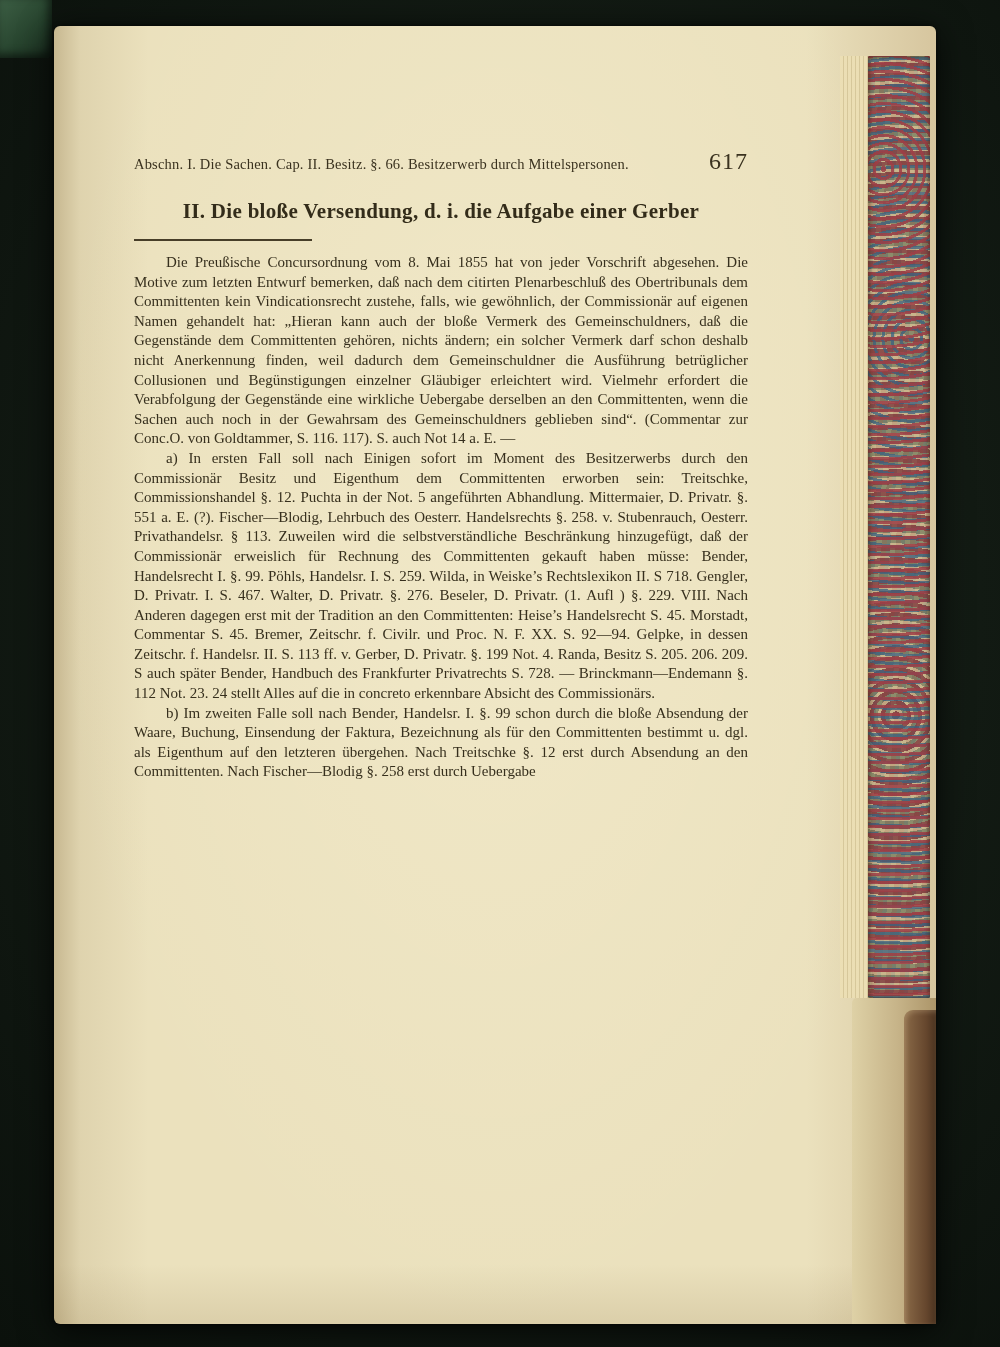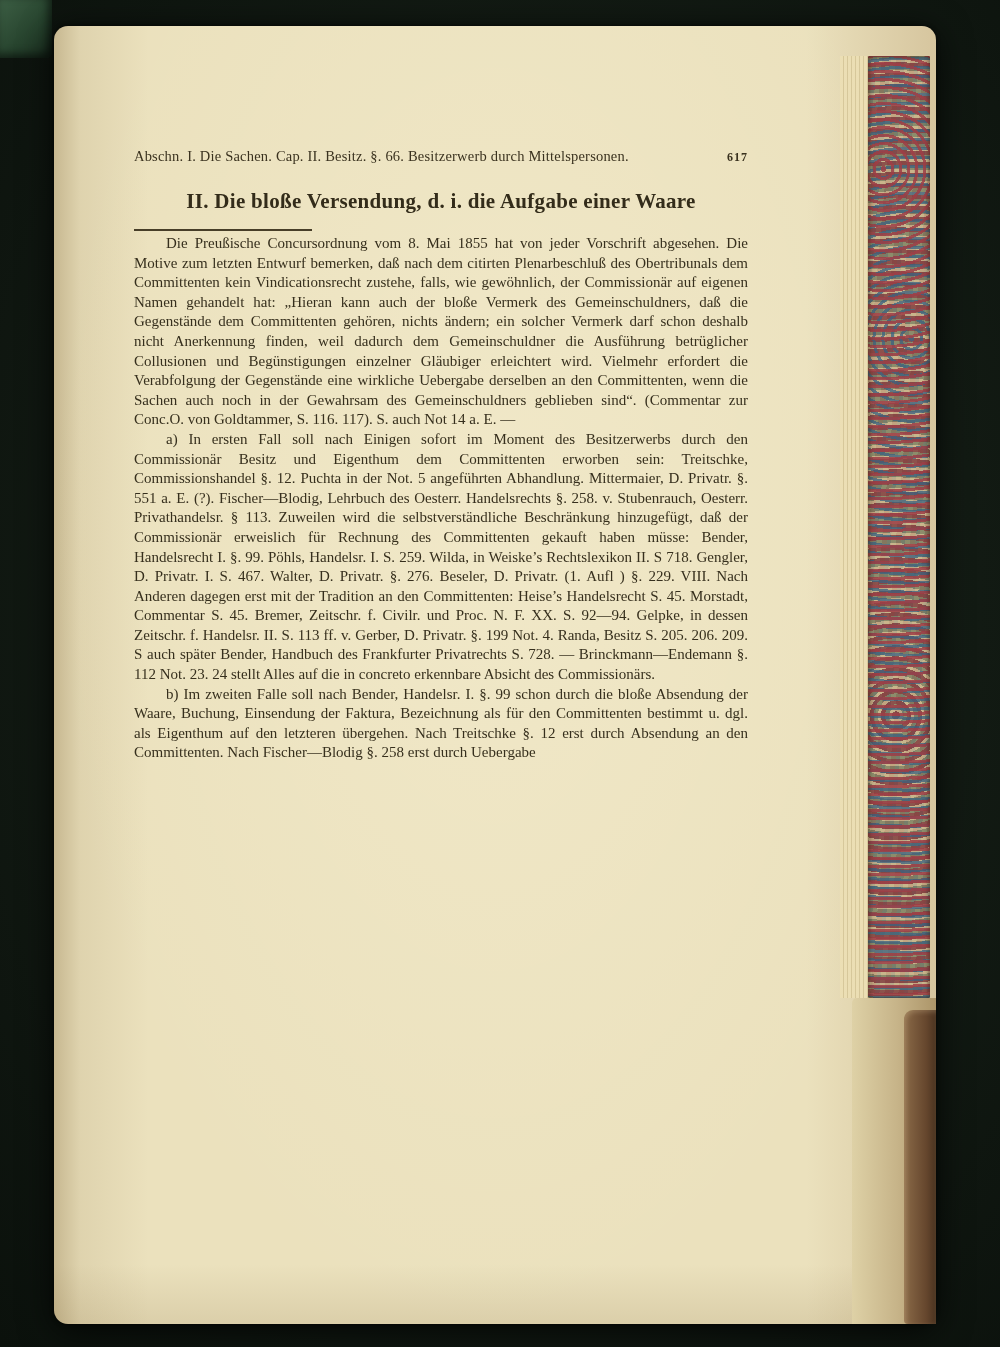--- a/index.html
+++ b/index.html
@@ -16,21 +16,21 @@
   }
   .page{
     position:absolute;left:54px;top:26px;width:882px;height:1298px;
     background-color:#ebe1bd;
     background-image:
       radial-gradient(ellipse at 50% 38%, rgba(255,250,228,.28), rgba(0,0,0,0) 72%),
       linear-gradient(90deg, rgba(115,88,40,.30) 0px, rgba(115,88,40,.10) 26px, rgba(0,0,0,0) 95px),
       linear-gradient(270deg, rgba(140,100,50,.22) 0px, rgba(0,0,0,0) 130px),
       linear-gradient(0deg, rgba(120,95,50,.14) 0px, rgba(0,0,0,0) 60px);
     box-shadow:0 6px 34px rgba(0,0,0,.8), 0 0 4px rgba(0,0,0,.6);
-    border-radius:14px;
+    border-radius:6px;
   }
   .edge-lines{
     position:absolute;left:786px;top:30px;width:28px;height:942px;
     background:repeating-linear-gradient(90deg,#ecdfb4 0 3px,#d5c698 3px 4px);
     opacity:.92;
   }
   .marble{
     position:absolute;left:814px;top:30px;width:62px;height:942px;
     background-color:#a9936d;
     background-image:
@@ -50,27 +50,27 @@
     position:absolute;left:850px;top:984px;width:32px;height:314px;
     background:linear-gradient(90deg,#8a6a48,#65462d 70%,#4a3320);
     border-radius:9px 0 0 4px;
     box-shadow:inset 2px 2px 5px rgba(255,230,180,.22);
   }
   .text-block{position:absolute;left:80px;top:122px;width:614px;color:#342d1c;}
   .running-header{
     display:flex;justify-content:space-between;align-items:baseline;
     font-size:14.5px;letter-spacing:.2px;white-space:nowrap;color:#3a321f;
   }
-  .pagenum{font-size:12px;font-weight:bold;letter-spacing:1px;}
+  .pagenum{font-size:24px;font-weight:normal;letter-spacing:1px;}
   .heading{
     margin:24px 0 0;font-size:21px;font-weight:bold;text-align:center;
     letter-spacing:.3px;color:#332c1a;
   }
   .rule{width:178px;height:2px;background:#473e28;margin-top:15px;}
-  .body{margin-top:3px;font-size:15px;line-height:19.6px;text-align:justify;color:#362f1d;}
+  .body{margin-top:12px;font-size:15px;line-height:19.6px;text-align:justify;color:#362f1d;}
   .para{margin:0;text-indent:32px;}
 </style>
 </head>
 <body>
 
 <div class="scene">
 
   <div class="cover-corner"></div>
 
   <div class="page">
@@ -80,21 +80,21 @@
     <div class="edge-tan"></div>
     <div class="cover-edge"></div>
 
     <div class="text-block">
 
       <div class="running-header">
         <span>Abschn. I. Die Sachen. Cap. II. Besitz. §. 66. Besitzerwerb durch Mittelspersonen.</span>
         <span class="pagenum">617</span>
       </div>
 
-      <h1 class="heading">II. Die bloße Versendung, d. i. die Aufgabe einer Waare</h1>
+      <h1 class="heading">II. Die bloße Versendung, d. i. die Aufgabe einer Gerber</h1>
 
       <div class="rule"></div>
 
       <div class="body">
         <p class="para">Die Preußische Concursordnung vom 8. Mai 1855 hat von jeder Vorschrift abgesehen. Die Motive zum letzten Entwurf bemerken, daß nach dem citirten Plenarbeschluß des Obertribunals dem Committenten kein Vindicationsrecht zustehe, falls, wie gewöhnlich, der Commissionär auf eigenen Namen gehandelt hat: „Hieran kann auch der bloße Vermerk des Gemeinschuldners, daß die Gegenstände dem Committenten gehören, nichts ändern; ein solcher Vermerk darf schon deshalb nicht Anerkennung finden, weil dadurch dem Gemeinschuldner die Ausführung betrüglicher Collusionen und Begünstigungen einzelner Gläubiger erleichtert wird. Vielmehr erfordert die Verabfolgung der Gegenstände eine wirkliche Uebergabe derselben an den Committenten, wenn die Sachen auch noch in der Gewahrsam des Gemeinschuldners geblieben sind“. (Commentar zur Conc.O. von Goldtammer, S. 116. 117). S. auch Not 14 a. E. —</p>
         <p class="para">a) In ersten Fall soll nach Einigen sofort im Moment des Besitzerwerbs durch den Commissionär Besitz und Eigenthum dem Committenten erworben sein: Treitschke, Commissionshandel §. 12. Puchta in der Not. 5 angeführten Abhandlung. Mittermaier, D. Privatr. §. 551 a. E. (?). Fischer—Blodig, Lehrbuch des Oesterr. Handelsrechts §. 258. v. Stubenrauch, Oesterr. Privathandelsr. § 113. Zuweilen wird die selbstverständliche Beschränkung hinzugefügt, daß der Commissionär erweislich für Rechnung des Committenten gekauft haben müsse: Bender, Handelsrecht I. §. 99. Pöhls, Handelsr. I. S. 259. Wilda, in Weiske’s Rechtslexikon II. S 718. Gengler, D. Privatr. I. S. 467. Walter, D. Privatr. §. 276. Beseler, D. Privatr. (1. Aufl ) §. 229. VIII. Nach Anderen dagegen erst mit der Tradition an den Committenten: Heise’s Handelsrecht S. 45. Morstadt, Commentar S. 45. Bremer, Zeitschr. f. Civilr. und Proc. N. F. XX. S. 92—94. Gelpke, in dessen Zeitschr. f. Handelsr. II. S. 113 ff. v. Gerber, D. Privatr. §. 199 Not. 4. Randa, Besitz S. 205. 206. 209. S auch später Bender, Handbuch des Frankfurter Privatrechts S. 728. — Brinckmann—Endemann §. 112 Not. 23. 24 stellt Alles auf die in concreto erkennbare Absicht des Commissionärs.</p>
         <p class="para">b) Im zweiten Falle soll nach Bender, Handelsr. I. §. 99 schon durch die bloße Absendung der Waare, Buchung, Einsendung der Faktura, Bezeichnung als für den Committenten bestimmt u. dgl. als Eigenthum auf den letzteren übergehen. Nach Treitschke §. 12 erst durch Absendung an den Committenten. Nach Fischer—Blodig §. 258 erst durch Uebergabe</p>
       </div>
 
     </div>

